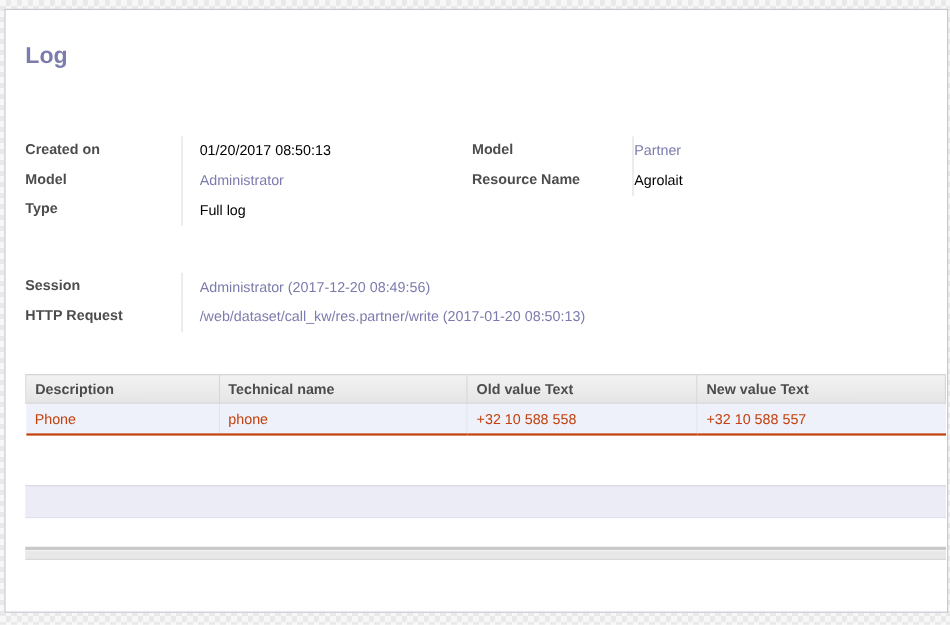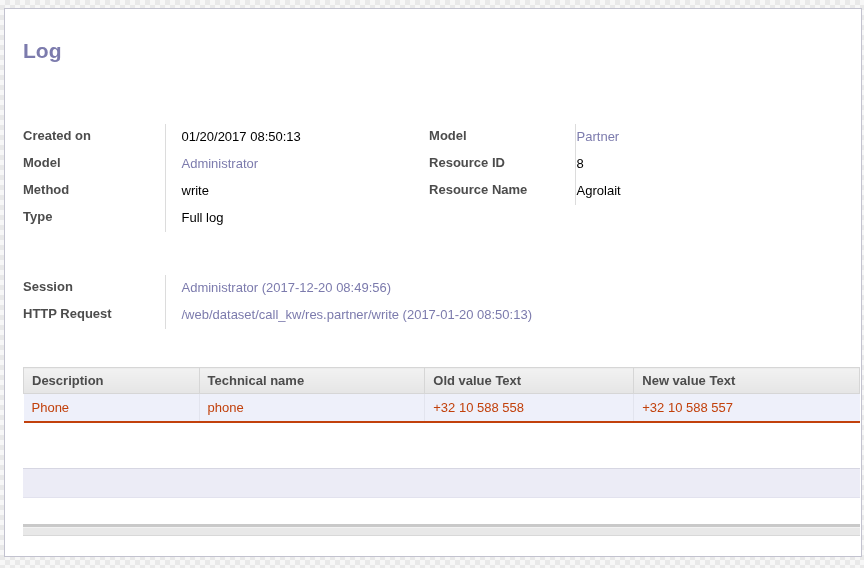--- a/index.html
+++ b/index.html
@@ -122,37 +122,29 @@
     <div class="group left">
       <div class="frow">
         <div class="flabel">Created on</div>
         <div class="fvalue">01/20/2017 08:50:13</div>
       </div>
       <div class="frow">
         <div class="flabel">Model</div>
         <div class="fvalue link">Administrator</div>
       </div>
       <div class="frow">
-        <div class="flabel">Method</div>
-        <div class="fvalue">write</div>
-      </div>
-      <div class="frow">
         <div class="flabel">Type</div>
         <div class="fvalue">Full log</div>
       </div>
     </div>
 
     <div class="group right">
       <div class="frow">
         <div class="flabel">Model</div>
         <div class="fvalue link">Partner</div>
-      </div>
-      <div class="frow">
-        <div class="flabel">Resource ID</div>
-        <div class="fvalue">8</div>
       </div>
       <div class="frow">
         <div class="flabel">Resource Name</div>
         <div class="fvalue">Agrolait</div>
       </div>
     </div>
   </div>
 
 
   <div class="group wide">

